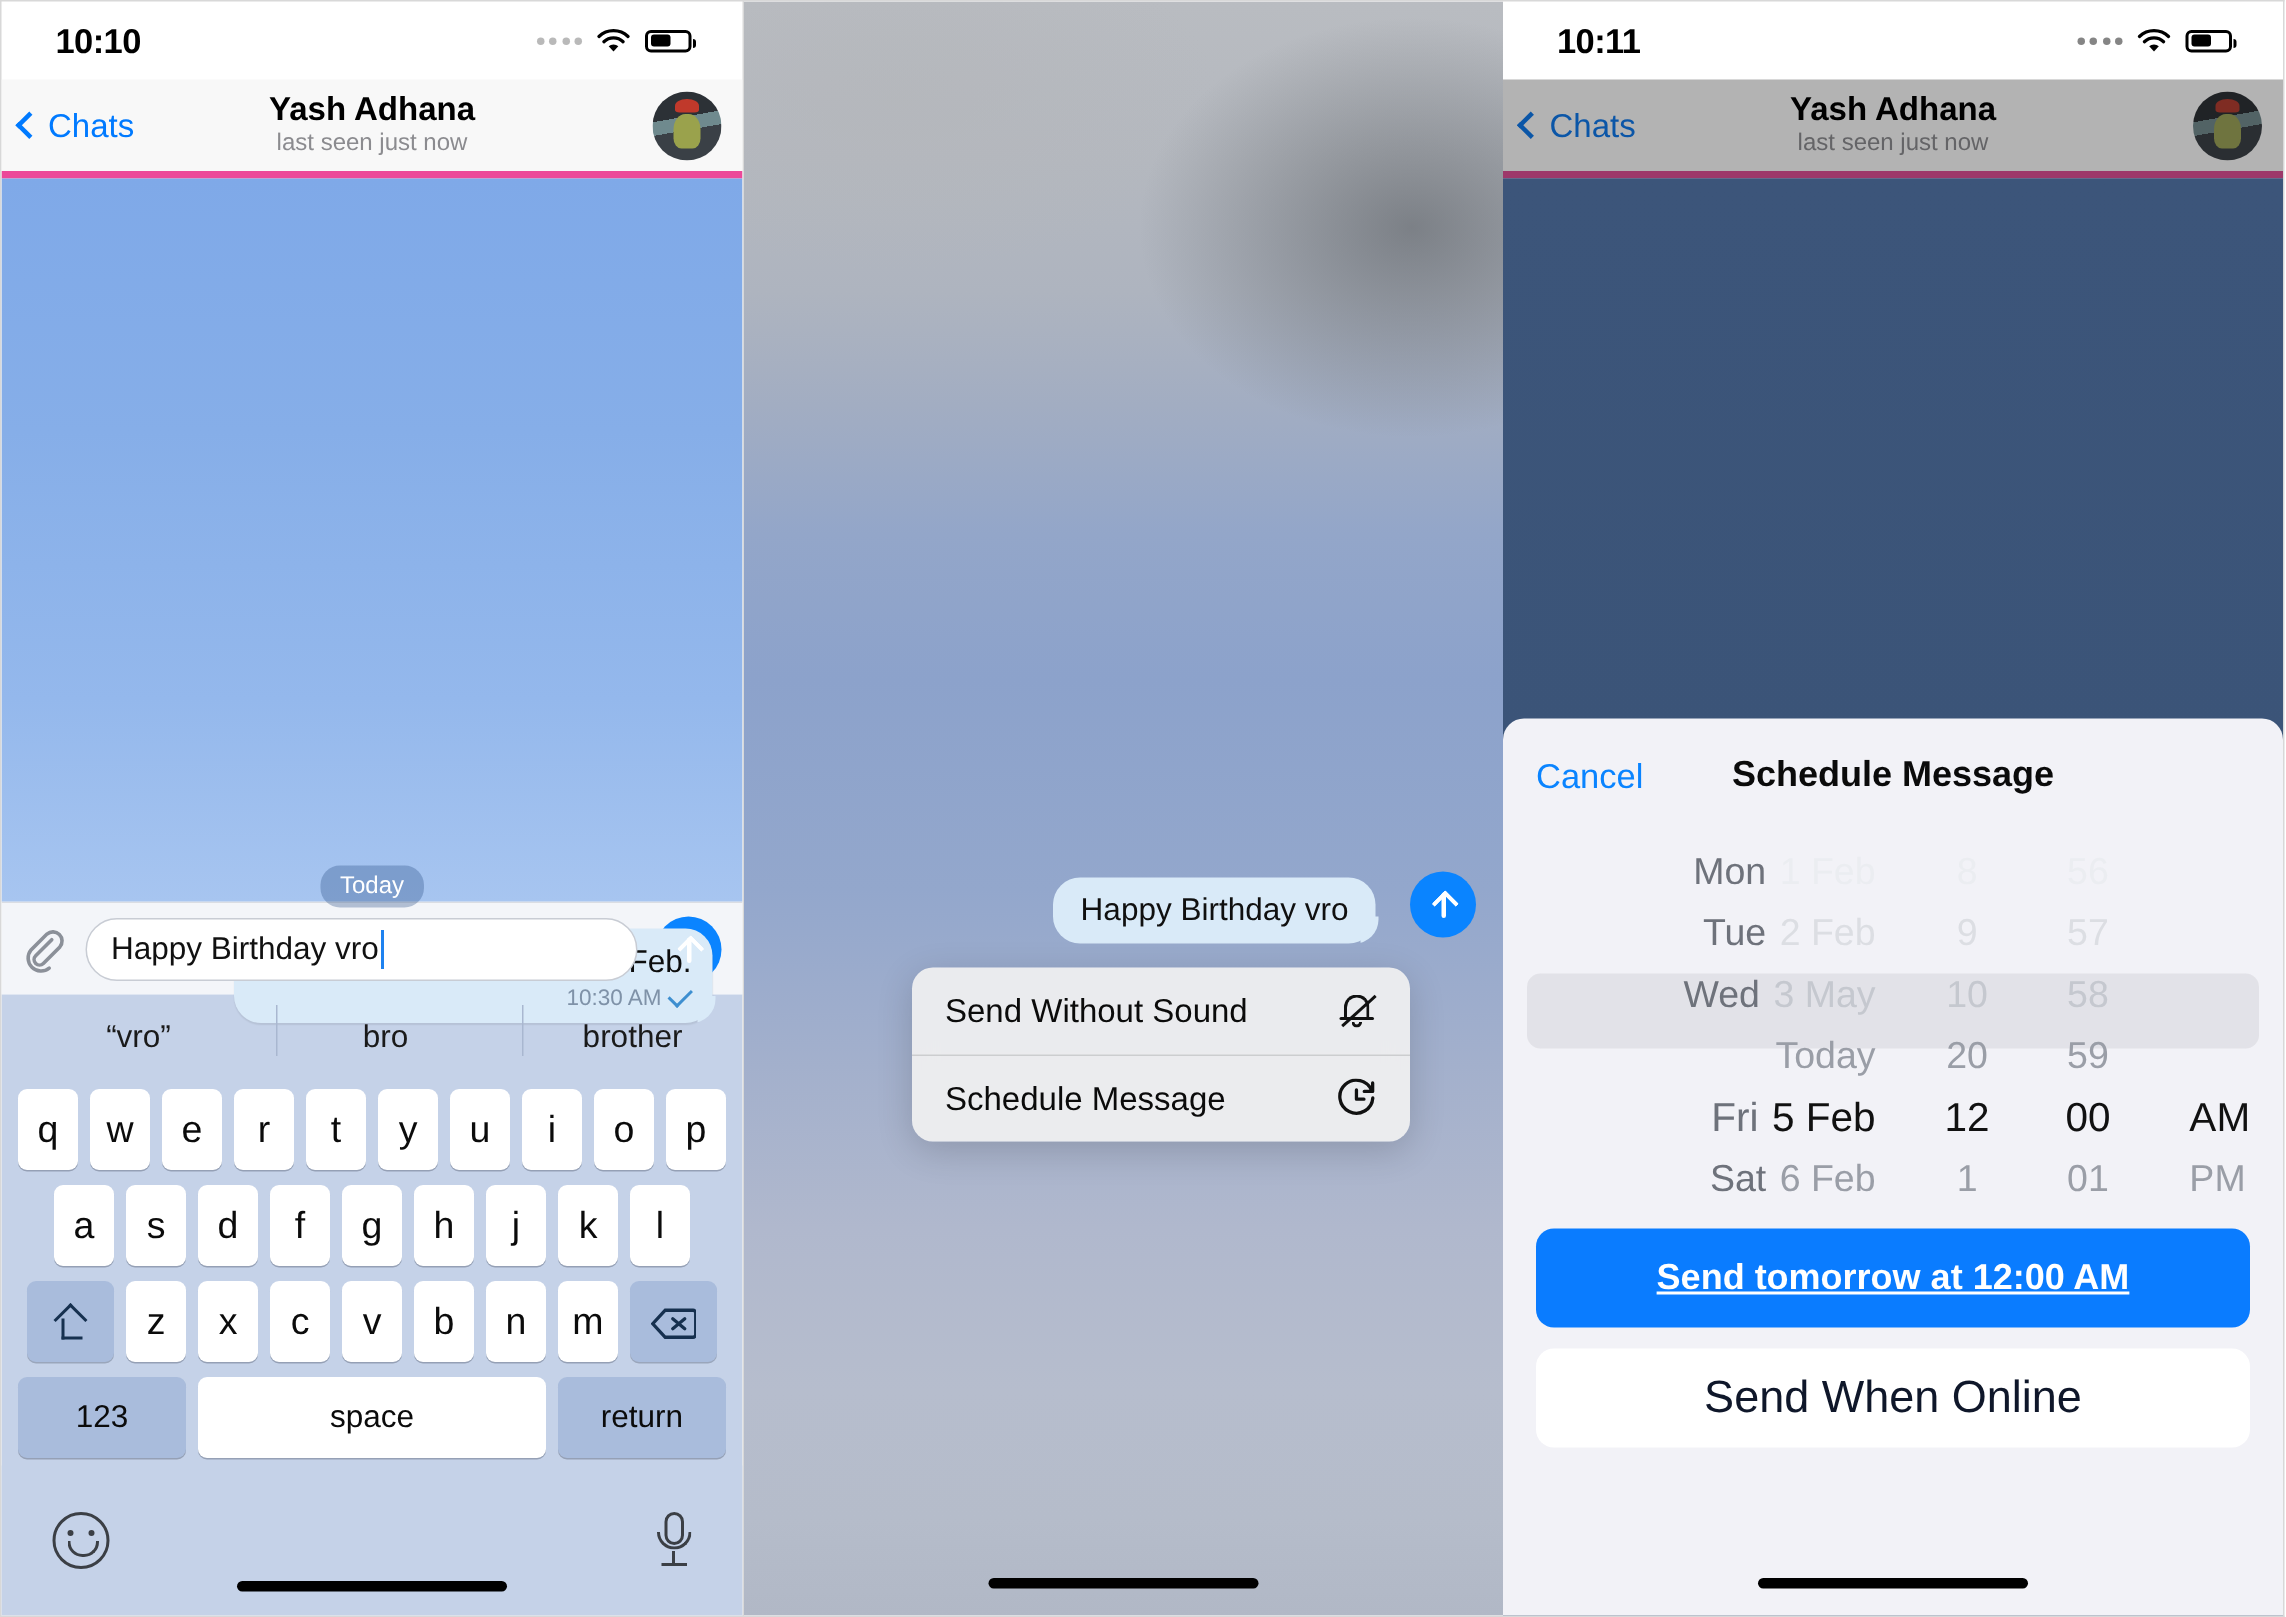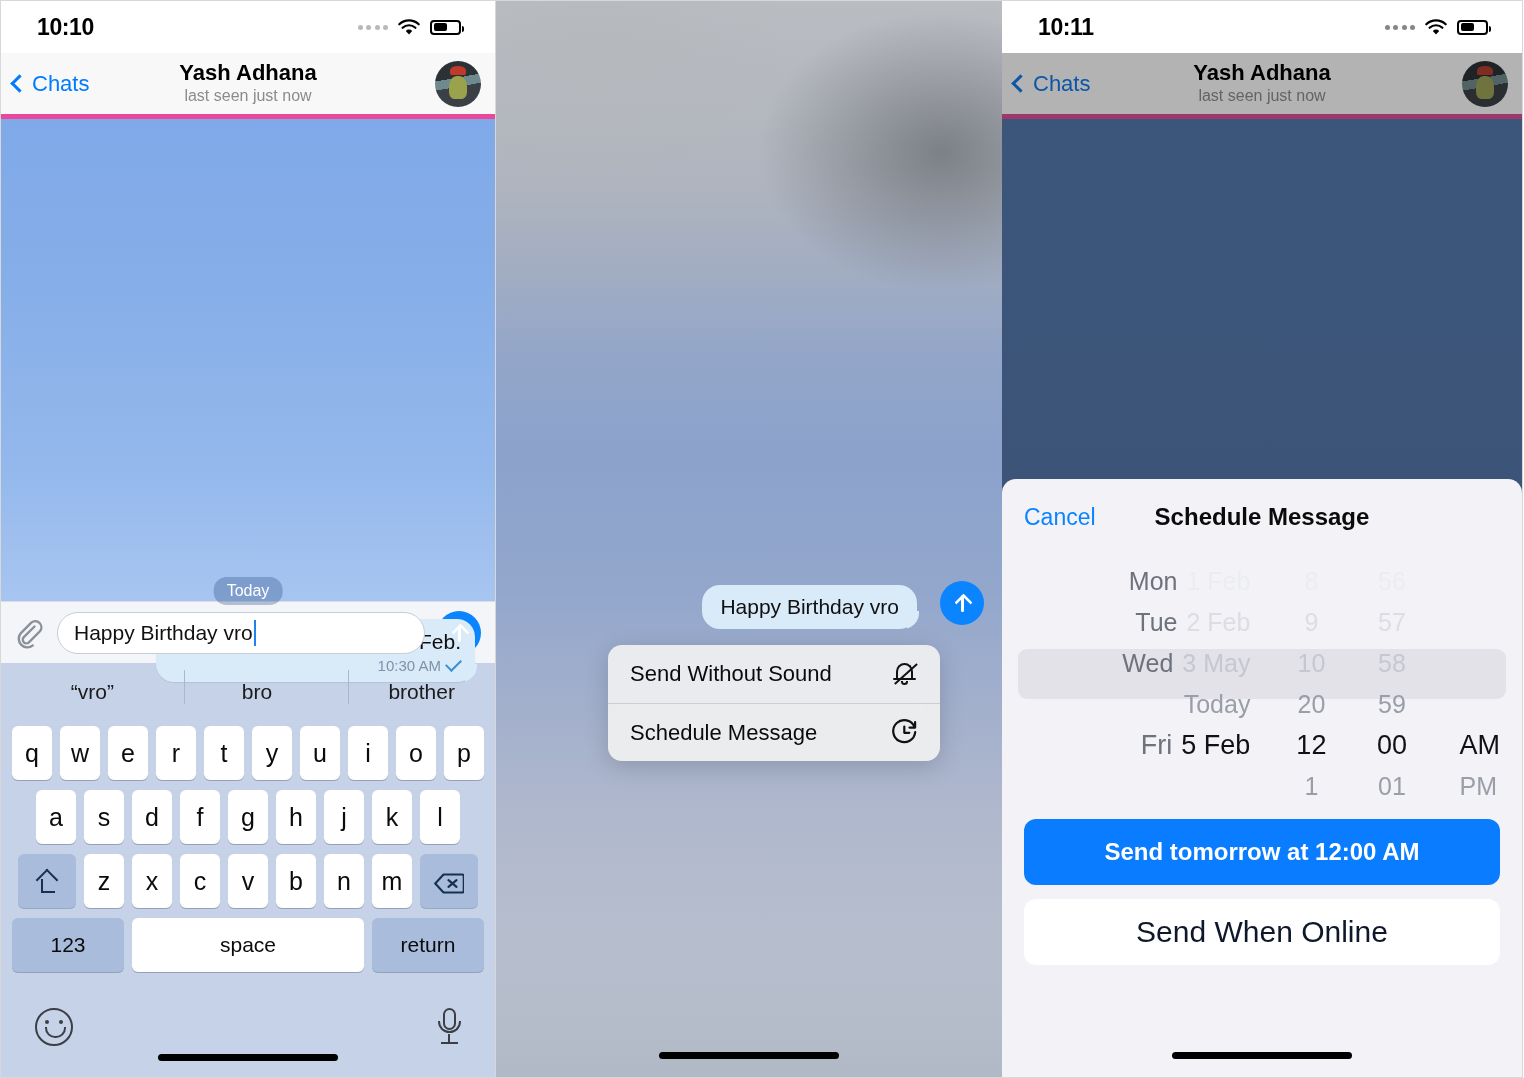--- a/index.html
+++ b/index.html
@@ -208,21 +208,21 @@
   .prow.n3 { color:#dcdee3; }
   .prow.n4 { color:#ebedf1; }
   .pcol.date .prow .dow { color:#6e727b; margin-right: 9px;}
   .prow.sel .dow { color:#111; }
   .prow.n2 .dow { color:#babdc4;}
   .prow.n3 .dow { color:#d6d8dd;}
   .prow.n4 .dow { color:#e8eaee;}
   .sheet-actions { padding: 0 22px; }
   .btn-primary {
     height: 66px; background:#0a7cff; border-radius: 12px; color:#fff;
-    font-size:24px; font-weight:bold; display:flex;align-items:center;justify-content:center;cursor:pointer;
+    font-size:24px; font-weight:bold; display:flex;align-items:center;justify-content:center;cursor:pointer;text-decoration:underline;
   }
   .btn-secondary {
     height: 66px; background:#fff; border-radius: 12px; color:#0f172a;
     font-size:30px; display:flex;align-items:center;justify-content:center; margin-top: 14px; cursor:pointer;
   }
   .home-white { position:absolute; left:50%; transform:translateX(-50%); bottom:18px; width:180px; height:7px; border-radius:4px; background:#000;}
 </style>
 </head>
 <body>
 
@@ -463,20 +463,24 @@
                 <span>3 May</span>
               </div>
             <div class="prow n1">
                 <span class="dow"></span>
                 <span>Today</span>
               </div>
             <div class="prow sel">
                 <span class="dow">Fri</span>
                 <span>5 Feb</span>
               </div>
+            <div class="prow n1">
+                <span class="dow">Sat</span>
+                <span>6 Feb</span>
+              </div>
 
           </div>
 
           <div class="pcol hour">
             <div class="prow n4">8</div>
             <div class="prow n3">9</div>
             <div class="prow n2">10</div>
             <div class="prow n1">20</div>
             <div class="prow sel">12</div>
             <div class="prow n1">1</div>

